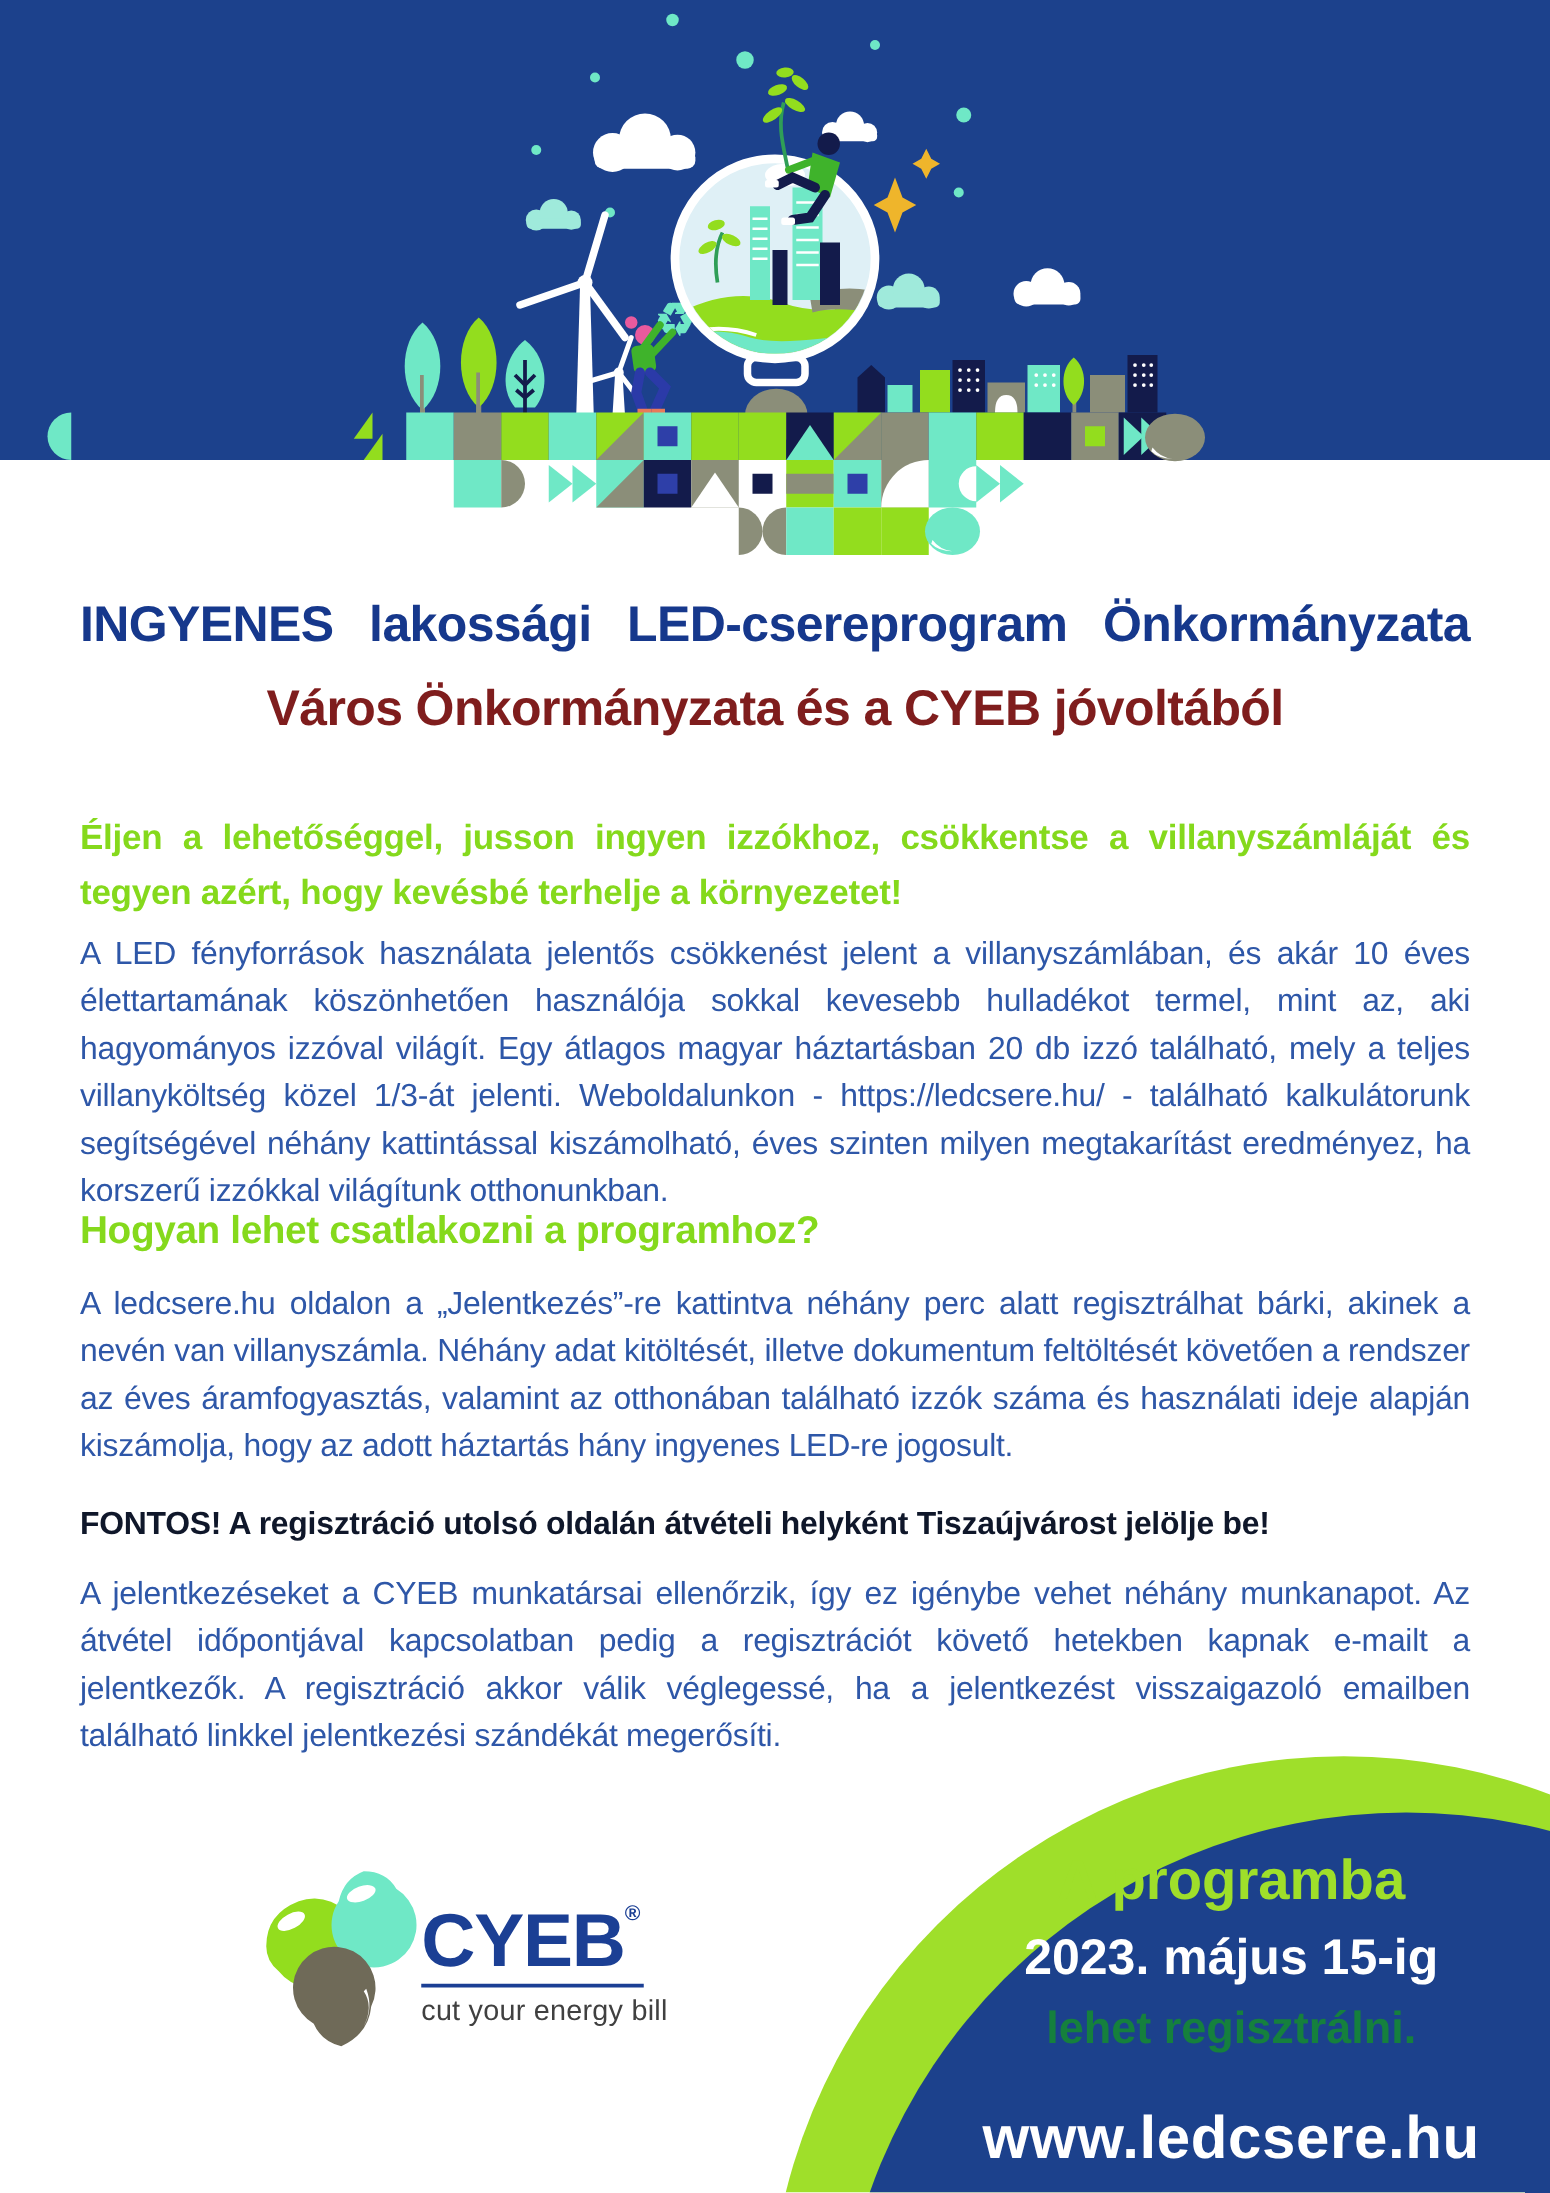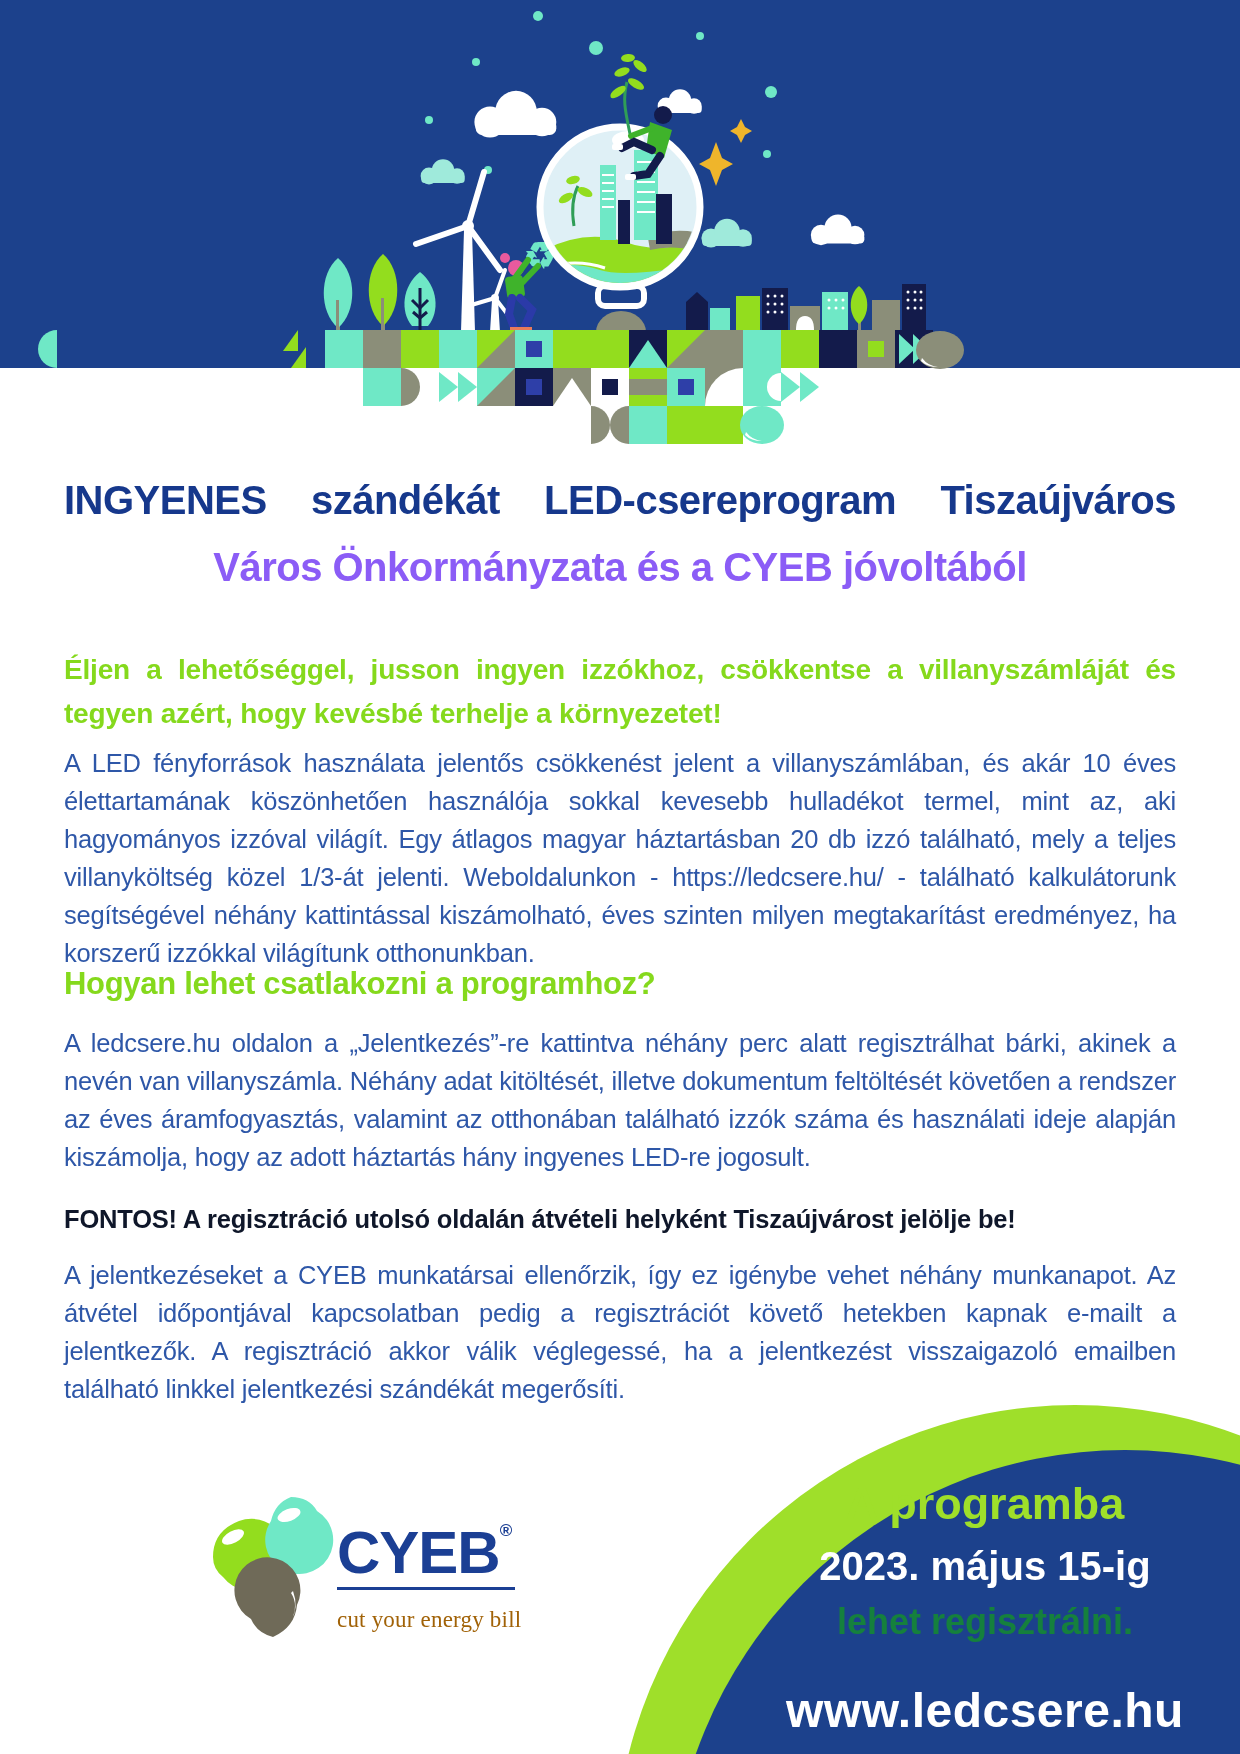--- a/index.html
+++ b/index.html
@@ -5,21 +5,21 @@
   html,body{margin:0;padding:0;background:#fff;}
   .page{position:relative;width:1240px;height:1754px;background:#ffffff;overflow:hidden;
         font-family:"Liberation Sans",sans-serif;}
   
   .header-wrap{position:absolute;top:0;left:0;width:1240px;height:460px;}
   
   .content{position:absolute;left:64px;width:1112px;color:#2e57a8;}
   .title-block{top:478px;}
   .title-line1{font-size:40px;font-weight:bold;color:#16388c;letter-spacing:-0.5px;
                text-align:justify;text-align-last:justify;}
-  .title-line2{font-size:40px;font-weight:bold;color:#8b5cf6;letter-spacing:-0.5px;
+  .title-line2{font-size:40px;font-weight:bold;color:#7f1d1d;letter-spacing:-0.5px;
                text-align:center;margin-top:22px;}
   .lead{top:648px;font-size:28px;font-weight:bold;color:#85d91c;line-height:44px;
         text-align:justify;letter-spacing:-0.2px;}
   .body-par{font-size:25.5px;line-height:38px;text-align:justify;letter-spacing:-0.2px;}
   .par-intro{top:744px;}
   .section-heading{top:966px;font-size:31px;font-weight:bold;color:#85d91c;letter-spacing:-0.3px;}
   .par-howto{top:1024px;}
   .par-important{top:1200px;font-weight:bold;color:#0f172a;}
   .par-review{top:1256px;}
   .abs{position:absolute;}
@@ -33,21 +33,21 @@
   .badge-line2{font-size:40px;font-weight:bold;color:#ffffff;margin-bottom:12px;text-align:center;}
   .badge-line3{font-size:36px;font-weight:bold;color:#15803d;}
   .badge-url{font-size:48px;font-weight:bold;color:#ffffff;margin-top:40px;letter-spacing:0.5px;}
   
   .logo{position:absolute;left:205px;top:1495px;width:330px;height:150px;}
   .logo-droplets{position:absolute;left:0;top:0;}
   .logo-text{position:absolute;left:132px;top:28px;width:195px;}
   .logo-name{font-size:60px;font-weight:bold;color:#1b3f94;letter-spacing:-1px;line-height:60px;display:inline-block;}
   .logo-reg{font-size:17px;font-weight:bold;color:#1b3f94;vertical-align:top;position:relative;top:-2px;}
   .logo-rule{width:178px;height:3px;background:#1b3f94;margin-top:4px;}
-  .logo-tagline{font-size:23px;color:#a16207;margin-top:17px;letter-spacing:0.2px;white-space:nowrap;font-family:Liberation Serif, serif;}
+  .logo-tagline{font-size:23px;color:#404040;margin-top:5px;letter-spacing:0.2px;white-space:nowrap;}
 </style>
 </head>
 <body>
 
 <div class="page">
 
   <div class="header-wrap">
     <svg width="1240" height="460" viewBox="0 0 1240 460" xmlns="http://www.w3.org/2000/svg">
 
       <rect x="0" y="0" width="1240" height="368" fill="#1c418c"></rect>
@@ -315,21 +315,21 @@
         <rect x="629" y="406" width="38" height="38" fill="#6fe8c6"></rect>
         <rect x="667" y="406" width="38" height="38" fill="#93dd1e"></rect>
         <rect x="705" y="406" width="38" height="38" fill="#93dd1e"></rect>
         <ellipse cx="762" cy="425" rx="22" ry="19" fill="#6fe8c6"></ellipse>
         <path d="M746,432 Q752,440 762,441 Q751,441 745,435 Z" fill="#ffffff"></path>
       </g>
     </svg>
   </div>
 
   <div class="content abs title-block">
-    <div class="title-line1">INGYENES szándékát LED-csereprogram Tiszaújváros</div>
+    <div class="title-line1">INGYENES lakossági LED-csereprogram Önkormányzata</div>
     <div class="title-line2">Város Önkormányzata és a CYEB jóvoltából</div>
   </div>
 
   <div class="content abs lead">Éljen a lehetőséggel, jusson ingyen izzókhoz, csökkentse a villanyszámláját és tegyen azért, hogy kevésbé terhelje a környezetet!</div>
 
   <div class="content abs body-par par-intro">A LED fényforrások használata jelentős csökkenést jelent a villanyszámlában, és akár 10 éves élettartamának köszönhetően használója sokkal kevesebb hulladékot termel, mint az, aki hagyományos izzóval világít. Egy átlagos magyar háztartásban 20 db izzó található, mely a teljes villanyköltség közel 1/3-át jelenti. Weboldalunkon - https://ledcsere.hu/ - található kalkulátorunk segítségével néhány kattintással kiszámolható, éves szinten milyen megtakarítást eredményez, ha korszerű izzókkal világítunk otthonunkban.</div>
 
   <div class="content abs section-heading">Hogyan lehet csatlakozni a programhoz?</div>
 
   <div class="content abs body-par par-howto">A ledcsere.hu oldalon a „Jelentkezés”-re kattintva néhány perc alatt regisztrálhat bárki, akinek a nevén van villanyszámla. Néhány adat kitöltését, illetve dokumentum feltöltését követően a rendszer az éves áramfogyasztás, valamint az otthonában található izzók száma és használati ideje alapján kiszámolja, hogy az adott háztartás hány ingyenes LED-re jogosult.</div>

